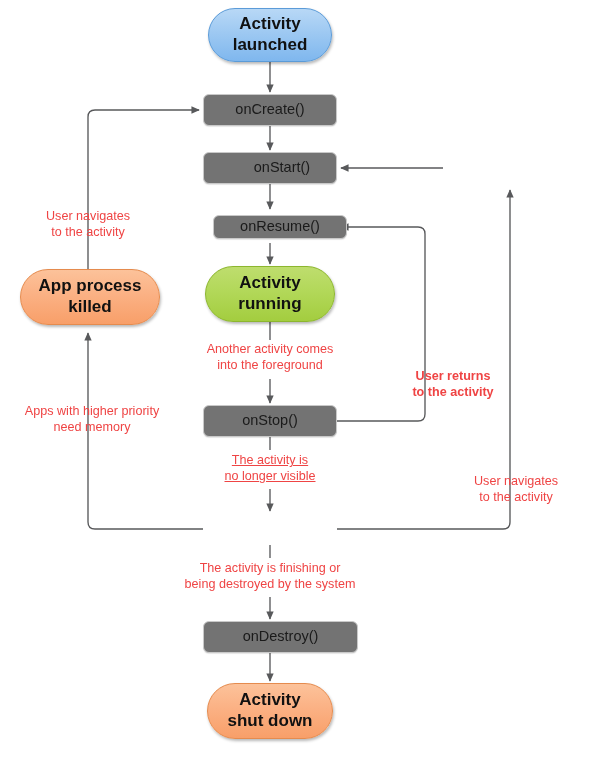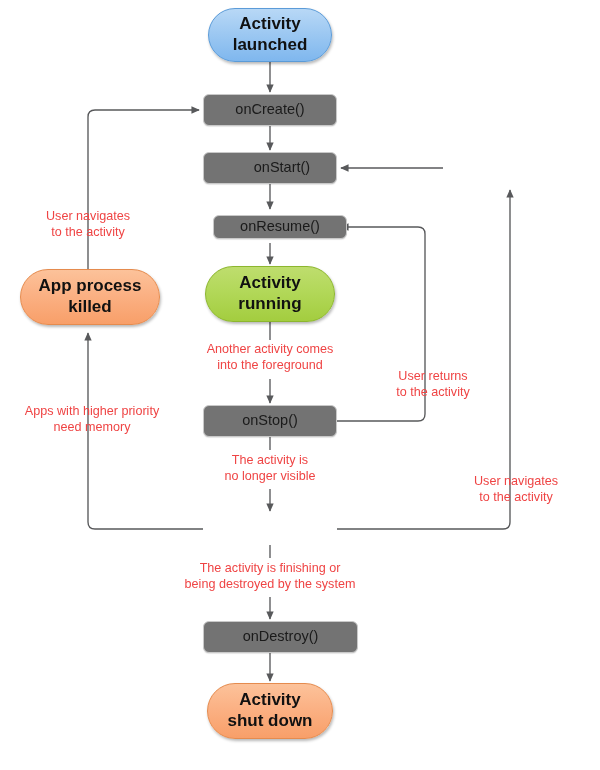--- a/index.html
+++ b/index.html
@@ -147,24 +147,24 @@
 
   <div class="cap" style="left:18px;top:208px;width:140px;">User navigates
 to the activity</div>
 
   <div class="cap" style="left:190px;top:341px;width:160px;">Another activity comes
 into the foreground</div>
 
   <div class="cap" style="left:8px;top:403px;width:168px;">Apps with higher priority
 need memory</div>
 
-  <div class="cap" style="left:378px;top:368px;width:110px;">User returns
+  <div class="cap" style="left:398px;top:368px;width:110px;font-weight:bold;">User returns
 to the activity</div>
 
-  <div class="cap" style="left:205px;top:452px;width:130px;">The activity is
+  <div class="cap" style="left:205px;top:452px;width:130px;text-decoration:underline;">The activity is
 no longer visible</div>
 
   <div class="cap" style="left:460px;top:473px;width:112px;">User navigates
 to the activity</div>
 
   <div class="cap" style="left:170px;top:560px;width:200px;">The activity is finishing or
 being destroyed by the system</div>
 
 </div>
 

